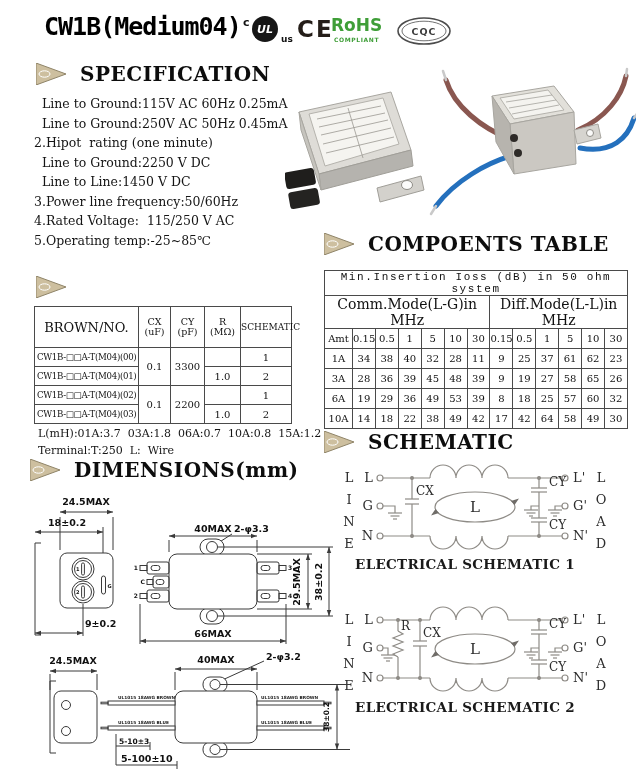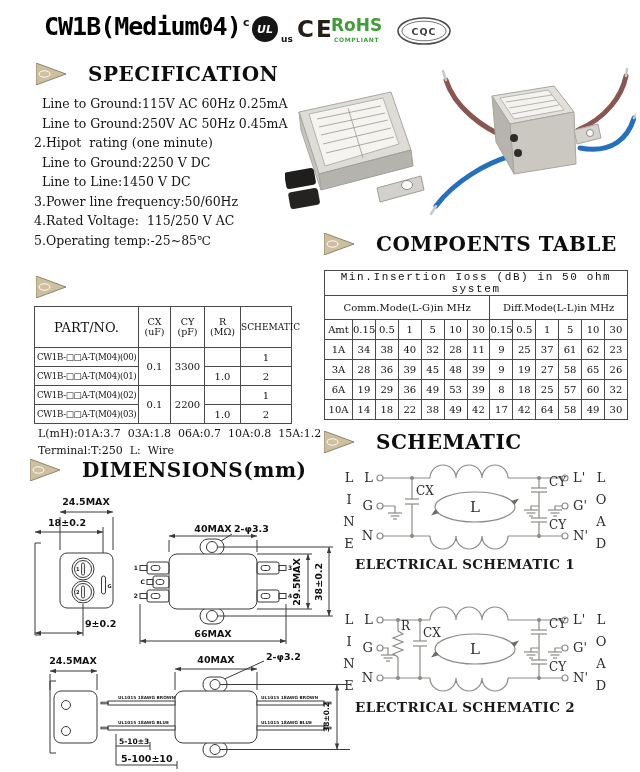--- a/index.html
+++ b/index.html
@@ -1,19 +1,19 @@
 <!DOCTYPE html>
 <html><head>
 <meta charset="utf-8">
 <style>
   html,body{margin:0;padding:0;background:#888;}
   #page{position:relative;width:640px;height:772px;background:#ffffff;overflow:hidden;
         font-family:"DejaVu Serif",serif;color:#111;}
   .abs{position:absolute;}
-  .shead{position:absolute;display:flex;align-items:center;gap:22px;
+  .shead{position:absolute;display:flex;align-items:center;gap:14px;
          font:bold 20px "DejaVu Serif",serif;letter-spacing:.5px;color:#0d0d0d;white-space:nowrap;}
   #title{position:absolute;left:44px;top:12px;font:bold 25px "DejaVu Sans Mono",monospace;
          letter-spacing:-1px;color:#000;}
   .spec-line{white-space:pre;font:12.5px "DejaVu Serif",serif;line-height:19.5px;color:#151515;}
   
   #rohs{position:absolute;left:331px;top:15px;text-align:center;line-height:1;}
   #rohs .r1{font:bold 17px "DejaVu Sans",sans-serif;}
   #rohs .r2{font:bold 6px "DejaVu Sans",sans-serif;letter-spacing:.6px;margin-top:1px;}
   #ce{position:absolute;left:297px;top:16px;font:bold 23px "DejaVu Sans",sans-serif;
       color:#241d18;letter-spacing:2px;}
@@ -26,21 +26,21 @@
   .comp .part{font-size:8.6px;text-align:left;padding-left:2px;letter-spacing:-.3px;}
   .h-part{font-size:13px;}
   .h-two{font-size:9.5px;line-height:10.5px;}
   .h-sch{font-size:9px;}
   .note{position:absolute;font:11px "DejaVu Serif",serif;color:#151515;white-space:pre;}
   
   table.loss{border-collapse:collapse;table-layout:fixed;width:304px;
              font-family:"DejaVu Serif",serif;color:#111;}
   .loss td{border:1px solid #4a4a4a;text-align:center;padding:0;font-size:10px;height:19px;}
   .loss .ttl td{font-size:11px;letter-spacing:1.6px;height:23px;font-family:Liberation Mono, monospace;}
-  .loss .mode td{font-size:10px;height:23px;}
+  .loss .mode td{font-size:14px;height:23px;}
   
   .dimtxt{font:bold 9.5px "DejaVu Sans",sans-serif;fill:#111;}
   .dimtxt7{font:bold 7.5px "DejaVu Sans",sans-serif;fill:#111;}
   .dimtxt6{font:bold 6px "DejaVu Sans",sans-serif;fill:#111;}
   .dimtxt5{font:bold 5px "DejaVu Sans",sans-serif;fill:#111;}
   .wiretxt{font:bold 4.3px "DejaVu Sans",sans-serif;fill:#222;}
   .schtxt{font:13px "DejaVu Serif",serif;fill:#2d2d2d;}
   .schtxt12{font:12px "DejaVu Serif",serif;fill:#2d2d2d;}
   .schtxt15{font:15px "DejaVu Serif",serif;fill:#2d2d2d;}
   .dline{stroke:#3a3a3a;stroke-width:1;fill:none;}
@@ -151,21 +151,21 @@
   <table class="comp abs" style="left:34px;top:306px">
     <colgroup>
         <col style="width:104px">
         <col style="width:32px">
         <col style="width:34px">
         <col style="width:36px">
         <col style="width:51px">
       </colgroup>
     <thead>
       <tr>
-        <th class="h-part">PART/NO.</th>
+        <th class="h-part">BROWN/NO.</th>
         <th>
           <div class="h-two">CX</div>
           <div class="h-two">(uF)</div>
         </th>
         <th>
           <div class="h-two">CY</div>
           <div class="h-two">(pF)</div>
         </th>
         <th>
           <div class="h-two">R</div>

